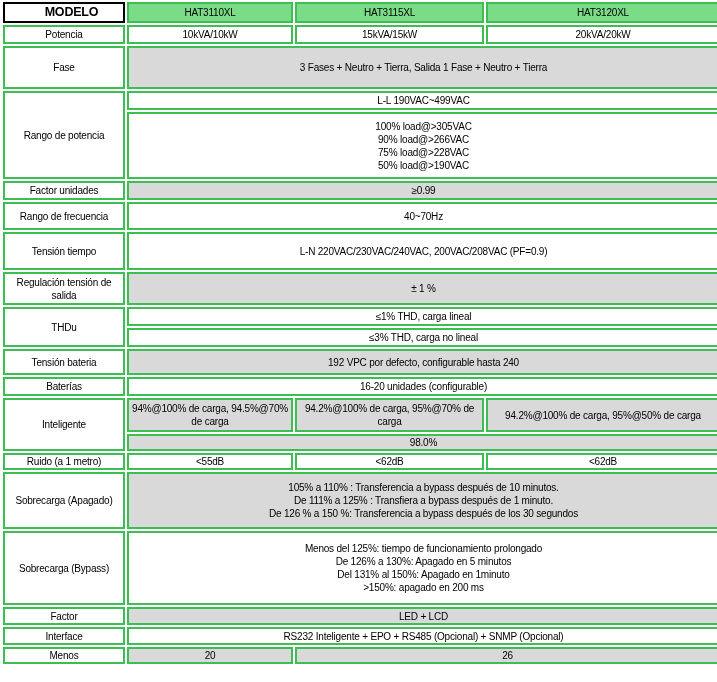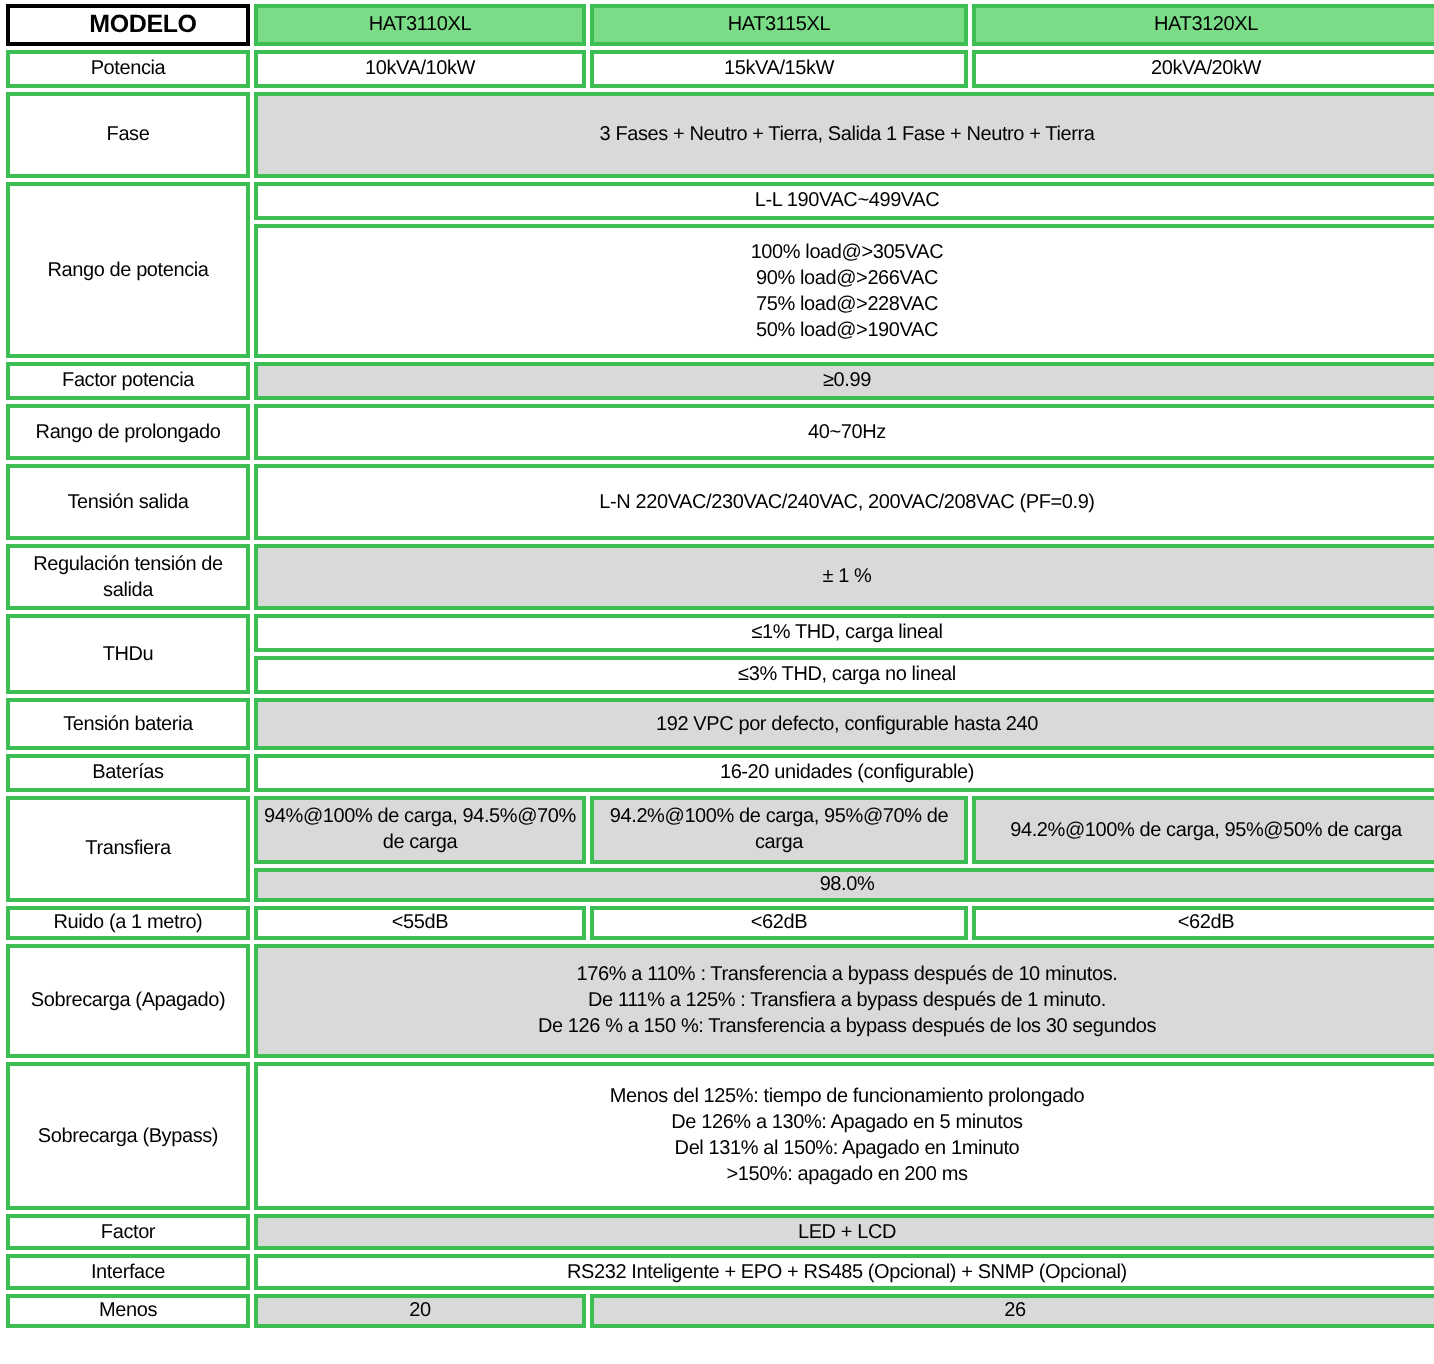--- a/index.html
+++ b/index.html
@@ -75,31 +75,31 @@
   <tr style="height:67px">
     <td colspan="3" class="lines">
       <div>100% load@&gt;305VAC</div>
       <div>90% load@&gt;266VAC</div>
       <div>75% load@&gt;228VAC</div>
       <div>50% load@&gt;190VAC</div>
     </td>
   </tr>
 
   <tr style="height:19px">
-    <td>Factor potencia</td>
+    <td>Factor unidades</td>
     <td colspan="3" class="gray">≥0.99</td>
   </tr>
 
   <tr style="height:28px">
-    <td>Rango de prolongado</td>
+    <td>Rango de frecuencia</td>
     <td colspan="3">40~70Hz</td>
   </tr>
 
   <tr style="height:38px">
-    <td>Tensión salida</td>
+    <td>Tensión tiempo</td>
     <td colspan="3">L-N 220VAC/230VAC/240VAC, 200VAC/208VAC (PF=0.9)</td>
   </tr>
 
   <tr style="height:33px">
     <td>Regulación tensión de salida</td>
     <td colspan="3" class="gray">± 1 %</td>
   </tr>
 
   <tr style="height:19px">
     <td rowspan="2">THDu</td>
@@ -113,40 +113,40 @@
     <td>Tensión bateria</td>
     <td colspan="3" class="gray">192 VPC por defecto, configurable hasta 240</td>
   </tr>
 
   <tr style="height:19px">
     <td>Baterías</td>
     <td colspan="3">16-20 unidades (configurable)</td>
   </tr>
 
   <tr style="height:34px">
-    <td rowspan="2">Transfiera</td>
+    <td rowspan="2">Inteligente</td>
     <td class="gray">94%@100% de carga, 94.5%@70% de carga</td>
     <td class="gray">94.2%@100% de carga, 95%@70% de carga</td>
     <td class="gray">94.2%@100% de carga, 95%@50% de carga</td>
   </tr>
   <tr style="height:17px">
     <td colspan="3" class="gray">98.0%</td>
   </tr>
 
   <tr style="height:17px">
     <td>Ruido (a 1 metro)</td>
     <td>&lt;55dB</td>
     <td>&lt;62dB</td>
     <td>&lt;62dB</td>
   </tr>
 
   <tr style="height:57px">
     <td>Sobrecarga (Apagado)</td>
     <td colspan="3" class="gray lines">
-      <div>176% a 110% : Transferencia a bypass después de 10 minutos.</div>
+      <div>105% a 110% : Transferencia a bypass después de 10 minutos.</div>
       <div>De 111% a 125% : Transfiera a bypass después de 1 minuto.</div>
       <div>De 126 % a 150 %: Transferencia a bypass después de los 30 segundos</div>
     </td>
   </tr>
 
   <tr style="height:74px">
     <td>Sobrecarga (Bypass)</td>
     <td colspan="3" class="lines">
       <div>Menos del 125%: tiempo de funcionamiento prolongado</div>
       <div>De 126% a 130%: Apagado en 5 minutos</div>

